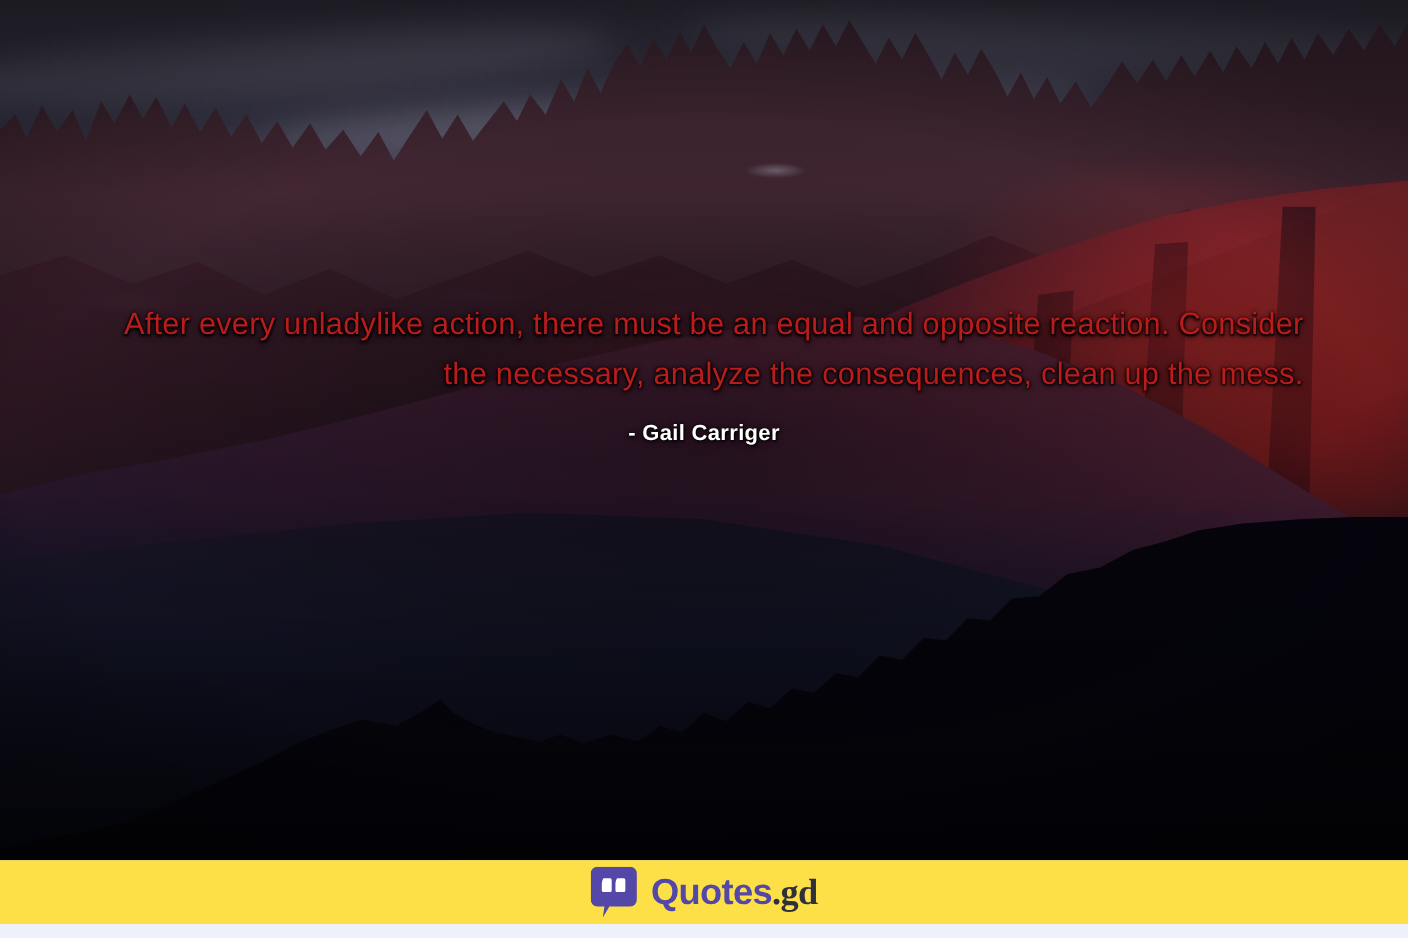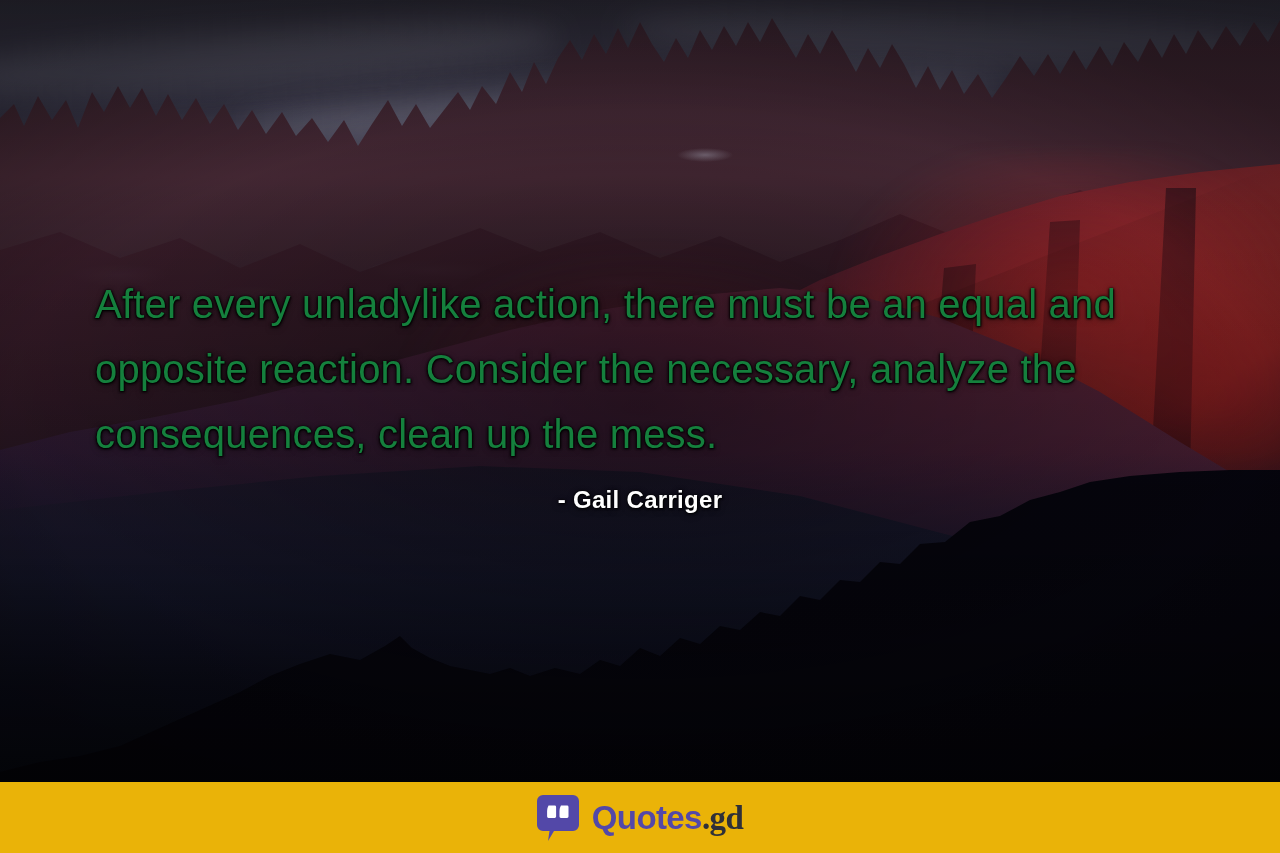--- a/index.html
+++ b/index.html
@@ -117,53 +117,53 @@
   
   .quote-block{
     position:absolute; left:0; top:0;
     width:1280px; height:782px;
     display:flex; flex-direction:column;
     align-items:center; justify-content:flex-start;
     padding:272px 96px 0 96px;
   }
   .quote-text{
     width:1090px;
-    text-align:left;
-    color:#15803d;
+    text-align:right;
+    color:#b91c1c;
     font-family:"Liberation Sans", sans-serif;
-    font-size:40px;
+    font-size:28px;
     font-weight:400;
     line-height:1.62;
     letter-spacing:.2px;
     text-shadow:
       0 0 3px rgba(0,0,0,.85),
       1px 1px 2px rgba(0,0,0,.8),
       -1px 1px 2px rgba(0,0,0,.6),
       0 2px 6px rgba(0,0,0,.55);
     white-space:pre-line;
   }
   .quote-author{
     margin-top:20px;
     text-align:center;
     color:#ffffff;
     font-family:"Liberation Sans", sans-serif;
-    font-size:24px;
+    font-size:20px;
     font-weight:700;
     letter-spacing:.3px;
     text-shadow:
       0 0 3px rgba(0,0,0,.85),
       1px 1px 2px rgba(0,0,0,.8),
       0 2px 6px rgba(0,0,0,.5);
   }
 
   
   .footer{
     position:absolute; left:0; top:782px;
-    width:1280px; height:71px;
-    background:#eab308;
+    width:1280px; height:58px;
+    background:#fde047;
     display:flex; align-items:center; justify-content:center;
   }
   .brand{
     display:flex; align-items:center; gap:13px;
     text-decoration:none;
   }
   .brand-mark{ width:42px; height:46px; display:block; }
   .brand-text{
     font-family:"Liberation Sans", sans-serif;
     font-size:33px;

